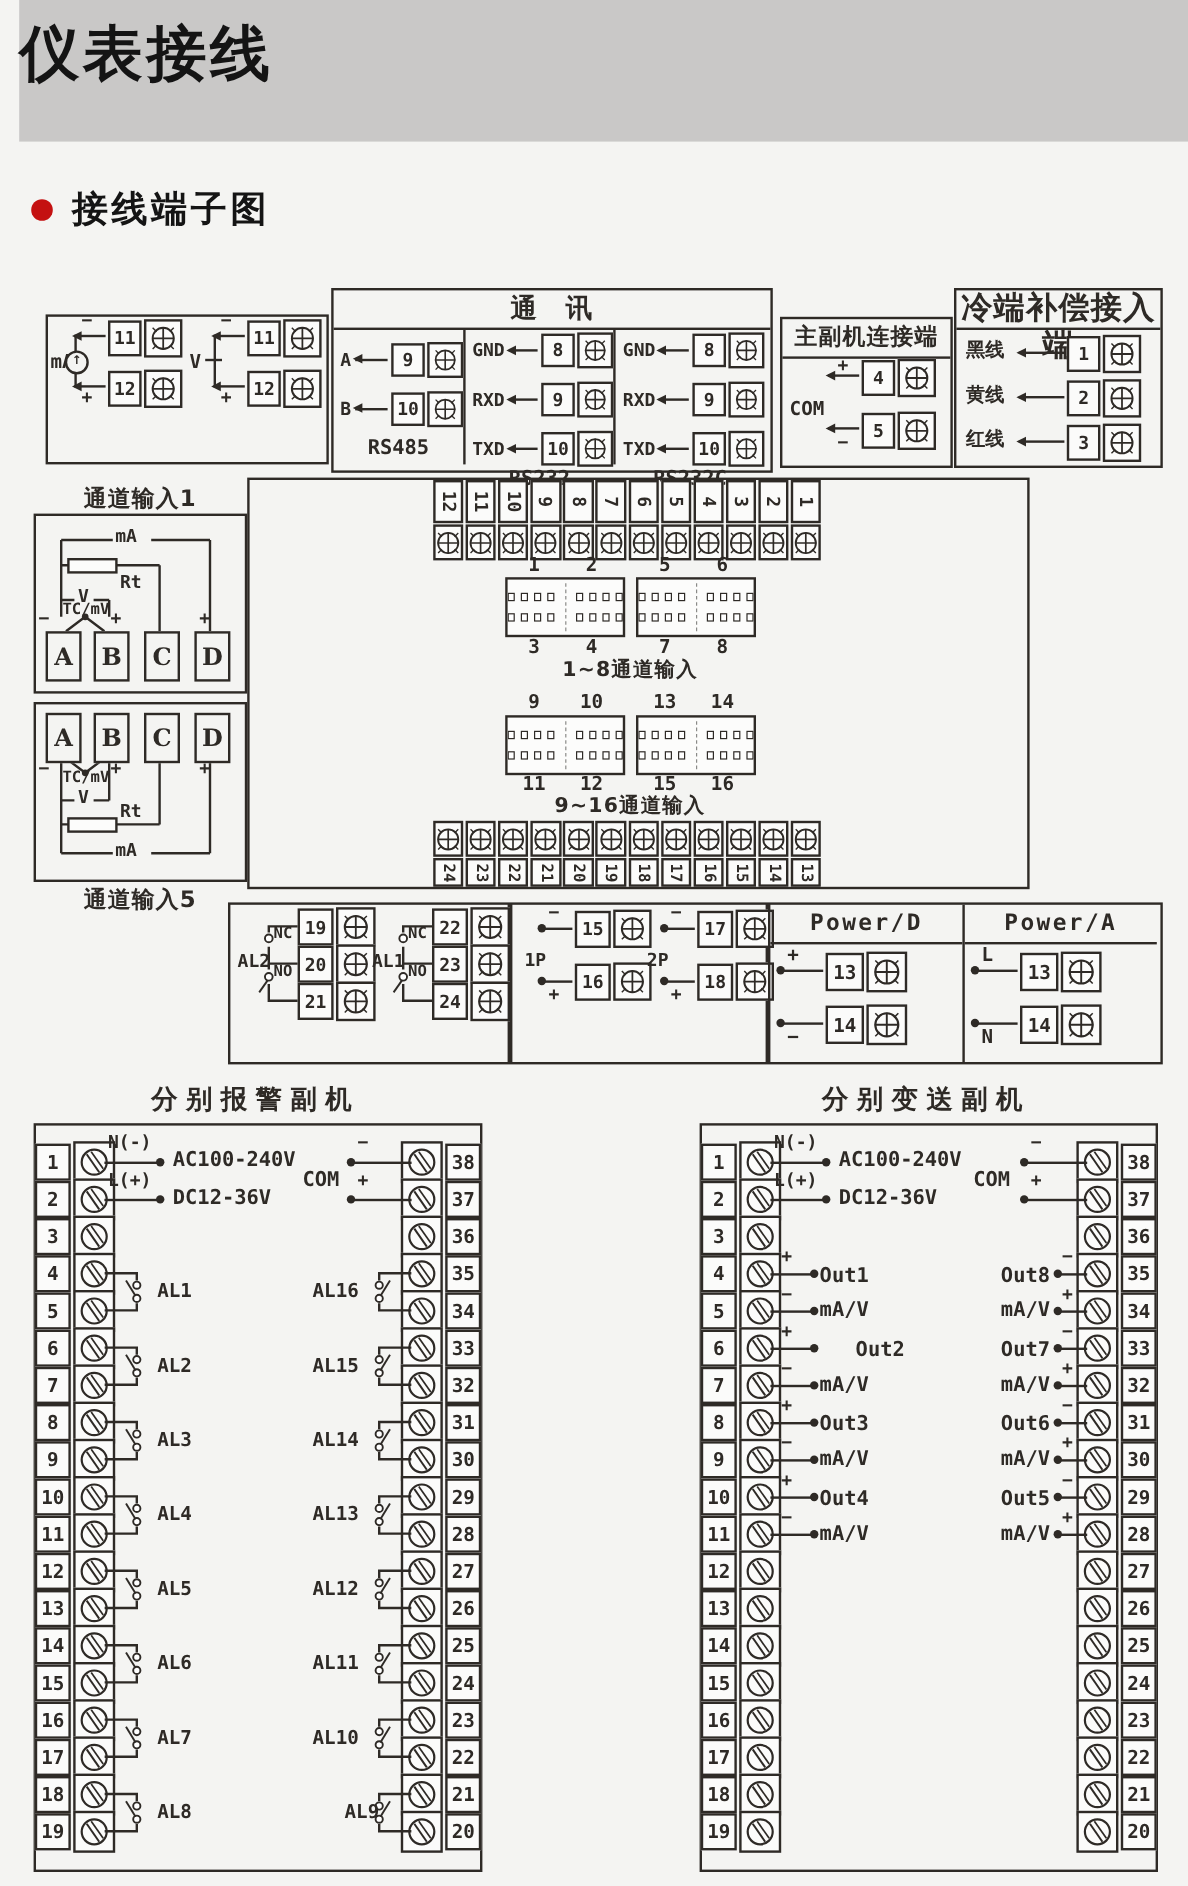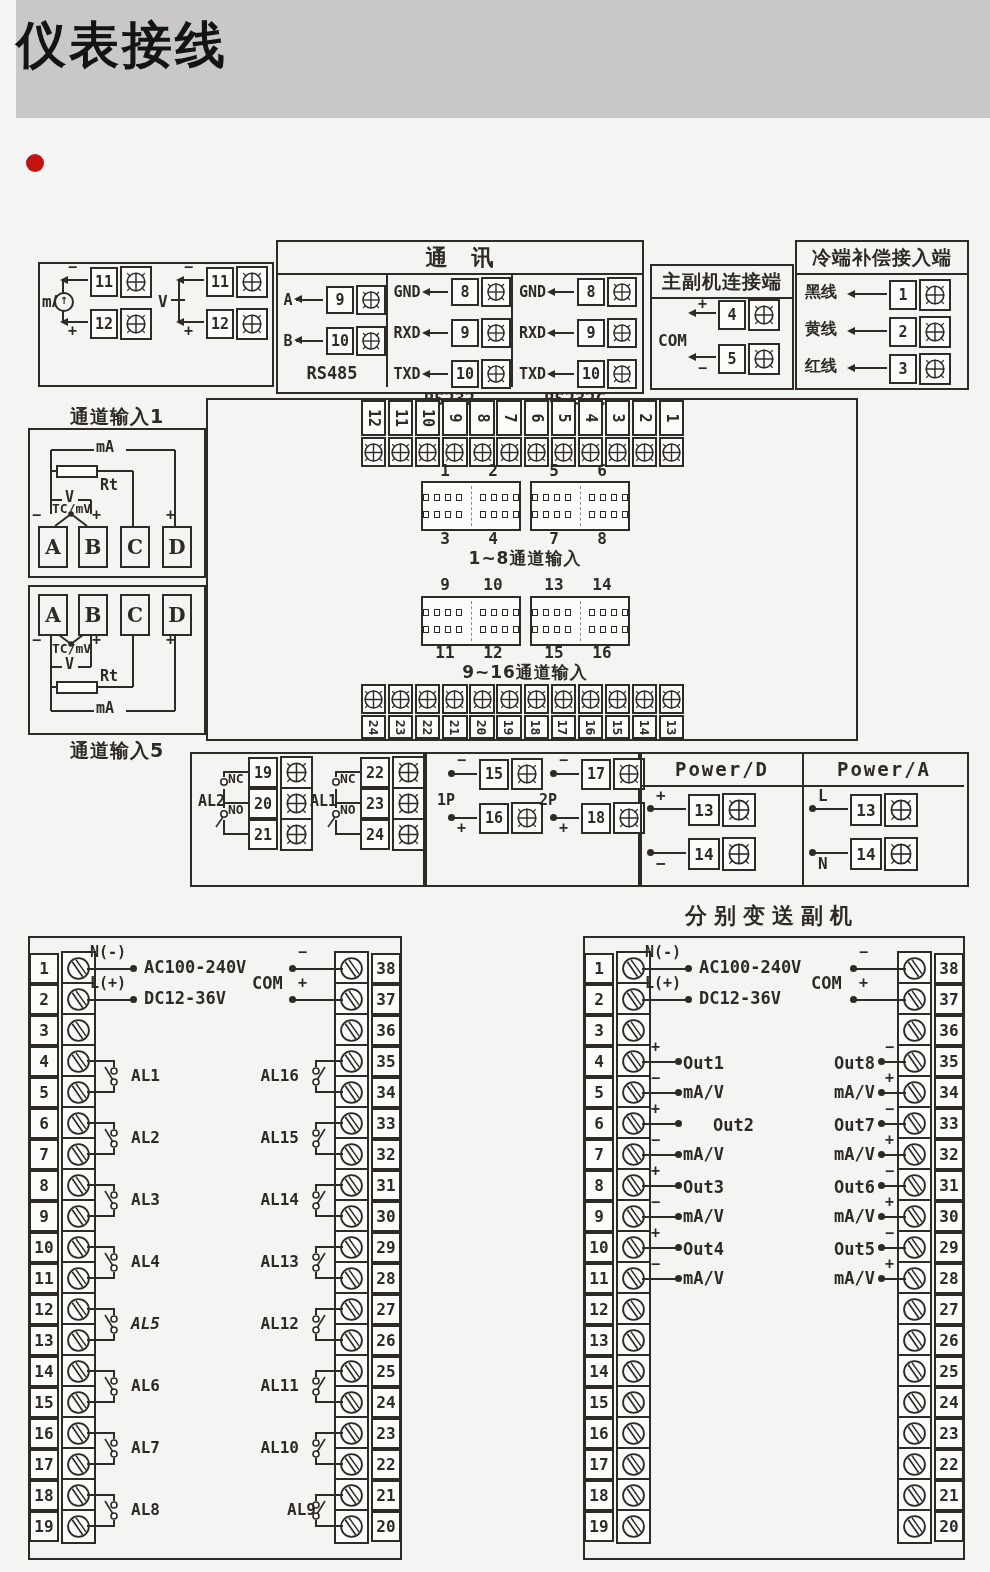--- a/index.html
+++ b/index.html
@@ -82,20 +82,21 @@
 </head>
 <body>
 
 <div class="canvas">
   <header class="band">
     <div class="title">仪表接线</div>
   </header>
 
   <div class="sec-head">
     <span class="bullet"></span>
+    <span class="sec-title">接线端子图</span>
   </div>
 
   <section class="dbox" style="left:38px;top:262px;width:232px;height:121px">
     <div class="dbox-body" id="ut-body" style="height:85px">
         <div class="abs" style="left:2px;top:0;width:114px;height:85px">
           <div class="lbl mono f16" style="left:0px;top:29px;">mA</div>
           <div class="abs" style="left:48px;top:2px"><span class="tu">
               <span class="tu-num" style="width:24px;height:26px;font-size:15px">11</span>
               <span class="tu-screw" style="width:28px;height:28px">
                 <svg width="22" height="22" viewBox="0 0 30 30">
@@ -368,21 +369,21 @@
  <line x1="27" y1="3" x2="22.5" y2="7.5" stroke="#2e2a26" stroke-width="1.6"></line>
  <line x1="3" y1="27" x2="7.5" y2="22.5" stroke="#2e2a26" stroke-width="1.6"></line>
  <line x1="27" y1="27" x2="22.5" y2="22.5" stroke="#2e2a26" stroke-width="1.6"></line>
               </svg>
             </span>
           </span></div>
       </div>
   </section>
 
   <section class="dbox" style="left:795px;top:240px;width:170px;height:146px">
-    <div class="dbox-title" style="font-size:19px">冷端补偿接入端</div>
+    <div class="dbox-title" style="font-size:26px">冷端补偿接入端</div>
     <div class="dbox-body" id="cc-body" style="height:110px">
         <div class="lbl f16" style="left:8px;top:8px;">黑线</div>
         <div class="wire arr" style="left:52px;top:18px;width:38px"></div>
         <div class="abs" style="left:92px;top:4px"><span class="tu">
             <span class="tu-num" style="width:24px;height:26px;font-size:15px">1</span>
             <span class="tu-screw" style="width:28px;height:28px">
               <svg width="22" height="22" viewBox="0 0 30 30">
  <circle cx="15" cy="15" r="12" fill="none" stroke="#2e2a26" stroke-width="2.2"></circle>
  <line x1="15" y1="2.5" x2="15" y2="27.5" stroke="#2e2a26" stroke-width="2"></line>
  <line x1="2.5" y1="15" x2="27.5" y2="15" stroke="#2e2a26" stroke-width="2"></line>
@@ -1233,20 +1234,21 @@
  <line x1="27" y1="3" x2="22.5" y2="7.5" stroke="#2e2a26" stroke-width="1.6"></line>
  <line x1="3" y1="27" x2="7.5" y2="22.5" stroke="#2e2a26" stroke-width="1.6"></line>
  <line x1="27" y1="27" x2="22.5" y2="22.5" stroke="#2e2a26" stroke-width="1.6"></line>
                 </svg>
               </span>
             </span></div>
         </div>
       </div>
     </section>
 
+  <div class="slave-title" style="left:28px;top:901px;width:370px">分别报警副机</div>
   <div class="slave-box" id="alarm-slave-box" style="left:28px;top:936px;width:370px;height:620px">
       <div class="brow" style="left:-1px;top:14px">
         <span class="bnum">1</span>
         <span class="bscrew ml">
           <svg width="25" height="25" viewBox="0 0 30 30">
  <circle cx="15" cy="15" r="12.5" fill="none" stroke="#2e2a26" stroke-width="2.2"></circle>
  <line x1="7.5" y1="7" x2="20" y2="25" stroke="#2e2a26" stroke-width="2"></line>
  <line x1="12" y1="4.5" x2="24" y2="21.5" stroke="#2e2a26" stroke-width="1.7"></line>
           </svg>
         </span>
@@ -1668,21 +1670,21 @@
      <line x1="26" y1="21" x2="18" y2="8"></line>
       </svg>
       <div class="lbl mono f16" style="left:101px;top:314.5px;">AL4</div>
       <svg class="rlsvg abs" style="left:57px;top:369px" width="40" height="35">
      <polyline points="0,2 27,2 27,8"></polyline>
         <polyline points="0,33 27,33 27,27"></polyline>
      <circle cx="27" cy="12" r="3"></circle>
         <circle cx="27" cy="23" r="3"></circle>
      <line x1="26" y1="21" x2="18" y2="8"></line>
       </svg>
-      <div class="lbl mono f16" style="left:101px;top:376.5px;font-style:italic;">AL5</div>
+      <div class="lbl mono f16" style="left:101px;top:376.5px;">AL5</div>
       <svg class="rlsvg abs" style="left:57px;top:431px" width="40" height="35">
      <polyline points="0,2 27,2 27,8"></polyline>
         <polyline points="0,33 27,33 27,27"></polyline>
      <circle cx="27" cy="12" r="3"></circle>
         <circle cx="27" cy="23" r="3"></circle>
      <line x1="26" y1="21" x2="18" y2="8"></line>
       </svg>
       <div class="lbl mono f16" style="left:101px;top:438.5px;">AL6</div>
       <svg class="rlsvg abs" style="left:57px;top:493px" width="40" height="35">
      <polyline points="0,2 27,2 27,8"></polyline>

